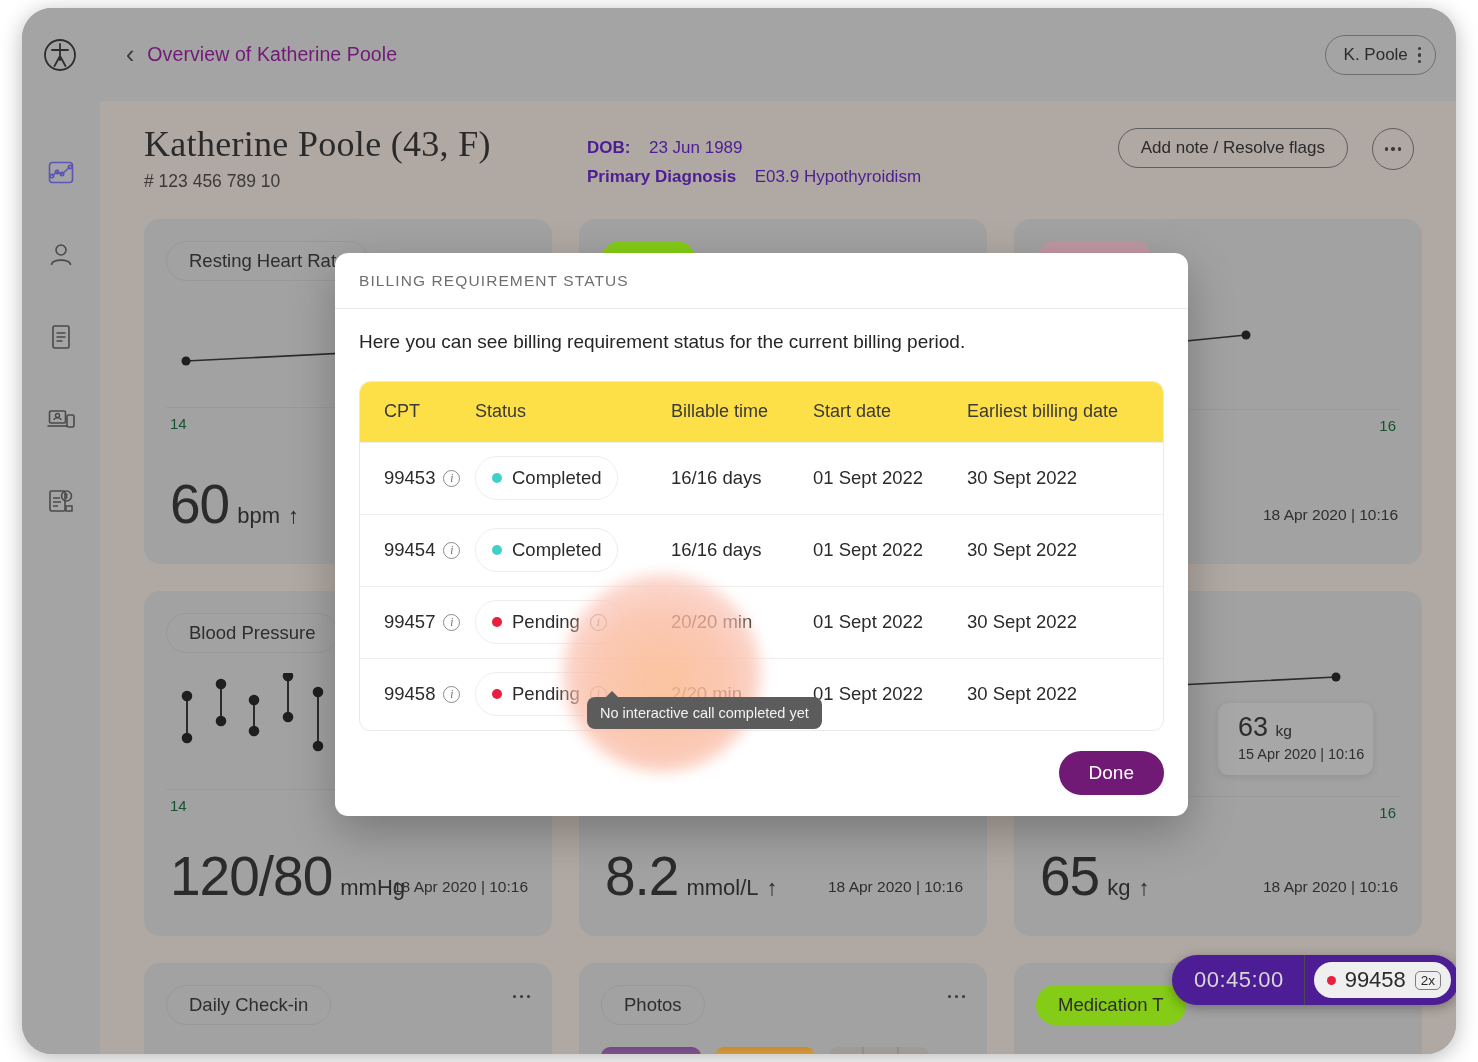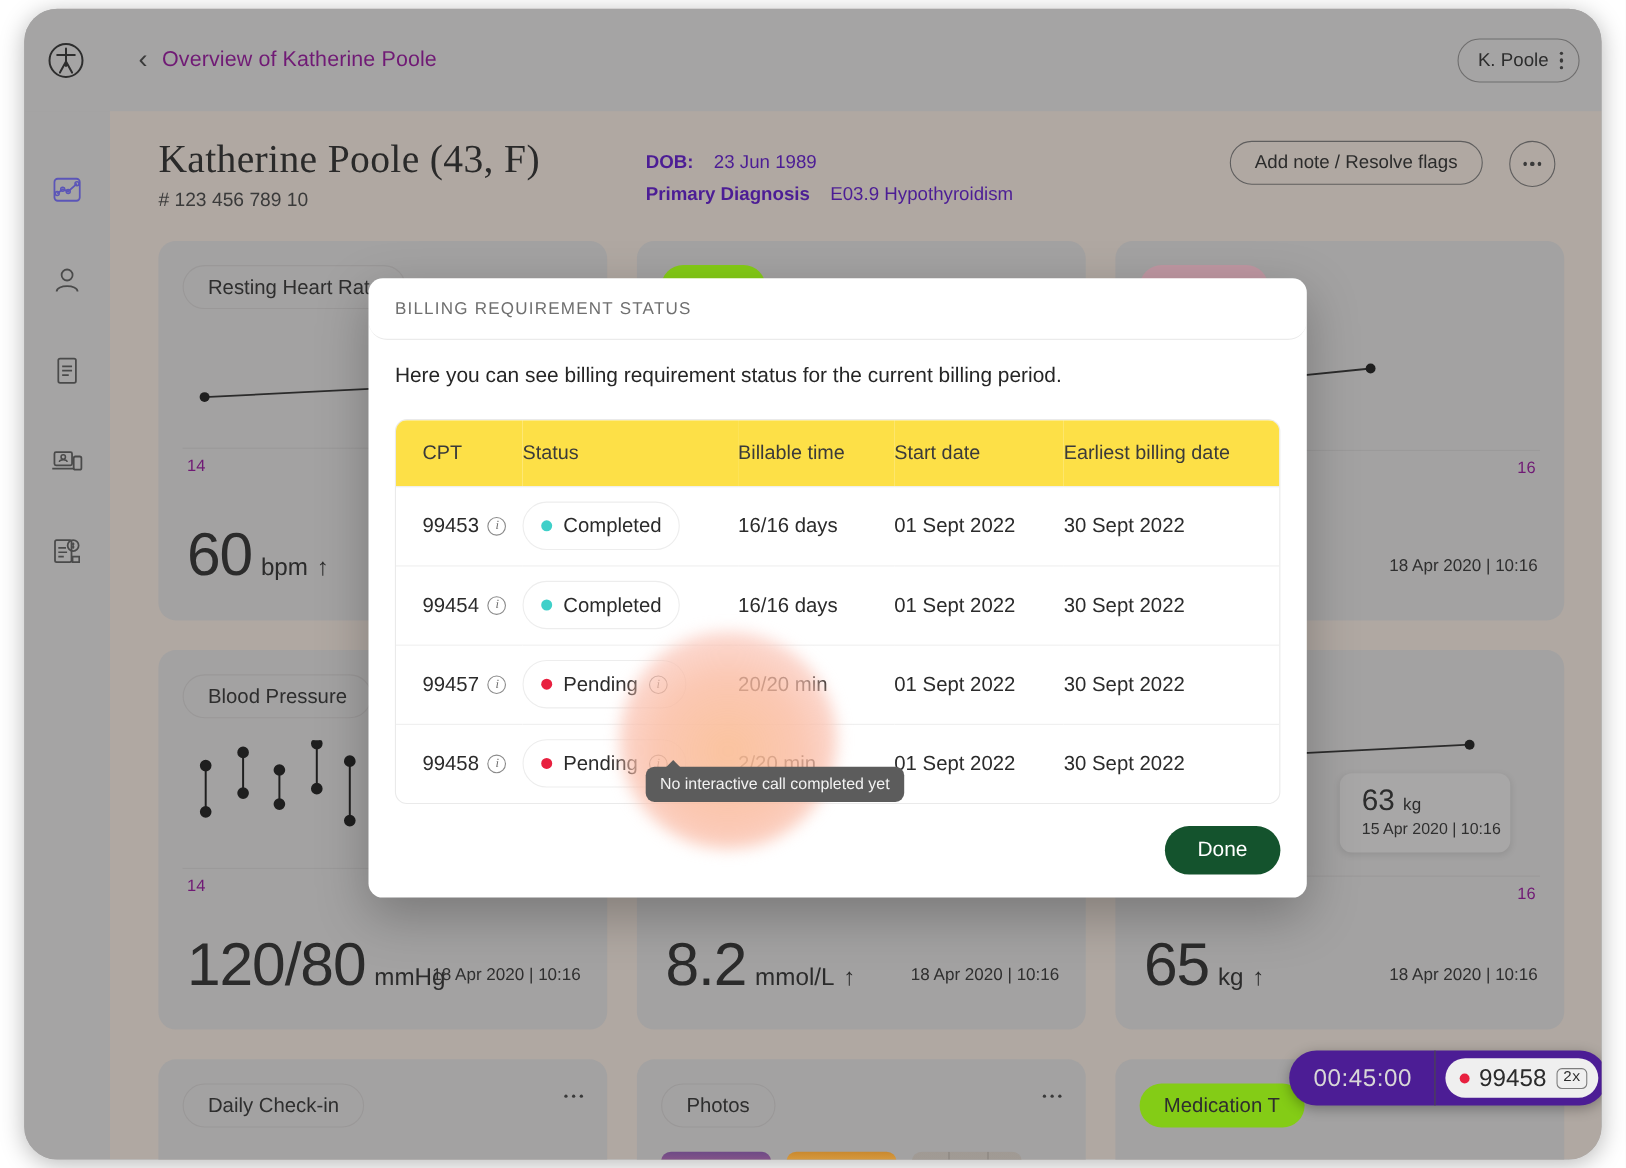--- a/index.html
+++ b/index.html
@@ -83,21 +83,21 @@
   }
   .card { background:#a3a2a2; border-radius:16px; position:relative; padding:22px 22px 0 22px; overflow:hidden;}
   .chip {
     display:inline-flex;align-items:center; height:40px; padding:0 22px;
     border:1px solid #9a9898; border-radius:21px; font-size:18.5px; color:#2e2e2e;
   }
   .chip.solid-orange { background:#84cc16; border:none; }
   .chip.solid-pink { background:#bf97a2; border:none; }
   .card-kebab { position:absolute; right:22px; top:32px;}
   .axis-line { position:absolute; left:22px; right:22px; height:1px; background:#9b9a9a;}
-  .axis-lab { position:absolute; font-size:15px; color:#701a75;}
+  .axis-lab { position:absolute; font-size:15px; color:#14532d;}
   .bigval { position:absolute; left:26px; bottom:28px; font-size:55px; color:#2b2b2b; font-weight:300; letter-spacing:-1px; display:flex; align-items:baseline; gap:8px;}
   .bigval .unit { font-size:22px; letter-spacing:0; }
   .stamp { position:absolute; right:24px; bottom:40px; font-size:15.5px; color:#2f2f2f;}
   .listrow { display:flex; justify-content:space-between; font-size:19px; color:#2d2d2d; padding:14px 4px; border-bottom:1px solid #9b9a9a;}
   .thumbs { display:flex; gap:14px; margin-top:22px; }
   .thumb { width:100px;height:74px;border-radius:9px; position:relative; overflow:hidden;}
   .t1 { background:linear-gradient(#6e4a86 0%, #a7628c 28%, #d97b63 52%, #c98a9b 72%, #4a4348 100%); }
   .t2 { background:linear-gradient(#c9892f 0%, #e9b255 26%, #d5a06a 55%, #8d8a94 100%); }
   .t3 { background:repeating-linear-gradient(#cfcac5 0 17px, #a9a4a0 17px 19px),
         repeating-linear-gradient(90deg, rgba(150,145,140,.55) 0 33px, rgba(120,115,110,.55) 33px 35px);
@@ -123,30 +123,30 @@
   }
   #timer-val { color:#d8d7d7; font-size:22px; padding:0 20px 0 22px; letter-spacing:.5px;}
   #timer-sep { width:1px; height:50px; background:#4a4a4a;}
   #timer-code {
     display:flex;align-items:center; gap:9px;
     background:#efefef; border-radius:20px; height:36px; padding:0 10px 0 13px;
     margin-left:9px;
   }
   #timer-code .dot { width:9px;height:9px;border-radius:50%; background:#e8203f;}
   #timer-code .num { font-size:22px; color:#2b2b2b; }
-  #timer-code .mult { border:1px solid #7d7d7d; border-radius:5px; font-size:13.5px; padding:1px 5px; color:#2b2b2b;font-family:Liberation Mono, monospace;}
+  #timer-code .mult { border:1px solid #7d7d7d; border-radius:5px; font-size:13.5px; padding:1px 5px; color:#2b2b2b;}
 
   
   #modal {
     position:absolute; left:313px; top:245px; width:853px; height:563px;
     background:#ffffff; border-radius:13px;
     box-shadow:0 16px 46px rgba(0,0,0,.26);
     overflow:hidden;
   }
-  #modal-head { height:56px; border-bottom:1px solid #e9e9e9; display:flex; align-items:center; padding-left:24px;border-radius:17px;}
+  #modal-head { height:56px; border-bottom:1px solid #e9e9e9; display:flex; align-items:center; padding-left:24px;}
   #modal-title { font-size:15.5px; letter-spacing:1.1px; color:#6f6f6f;}
   #modal-body { padding:22px 23px 0 24px; position:relative;}
   #modal-desc { font-size:19px; color:#262626; }
   #tbl {
     margin-top:28px; border:1px solid #eaeaea; border-radius:11px; overflow:hidden;
     width:805px;
   }
   table { width:100%; border-collapse:collapse; }
   thead th {
     text-align:left; font-weight:400; font-size:18px; color:#3a3a3a;
@@ -171,21 +171,21 @@
     display:inline-flex; align-items:center; gap:10px;
     border:1px solid #ededed; border-radius:22px;
     height:44px; padding:0 16px; background:#fff; font-size:18.5px; color:#2b2b2b;
   }
   .status-pill .sd { width:10px;height:10px;border-radius:50%; flex:none;}
   .sd.ok { background:#3fd0c9; }
   .sd.pend { background:#e8203f; }
 
   #modal-foot { position:absolute; right:24px; bottom:21px; }
   #btn-done {
-    background:#14532d; color:#fff; border:none; border-radius:22px;
+    background:#701a75; color:#fff; border:none; border-radius:22px;
     height:44px; padding:0 30px; font-size:19px; font-family:inherit; cursor:pointer;
   }
 
   
   #glow {
     position:absolute; left:228px; top:265px; width:198px; height:198px;
     border-radius:50%; pointer-events:none;
     background:radial-gradient(circle at 50% 55%, rgba(250,190,150,.92) 0%, rgba(250,186,160,.80) 45%, rgba(250,196,186,.62) 75%, rgba(252,214,206,.30) 100%);
     filter:blur(7px);
   }

